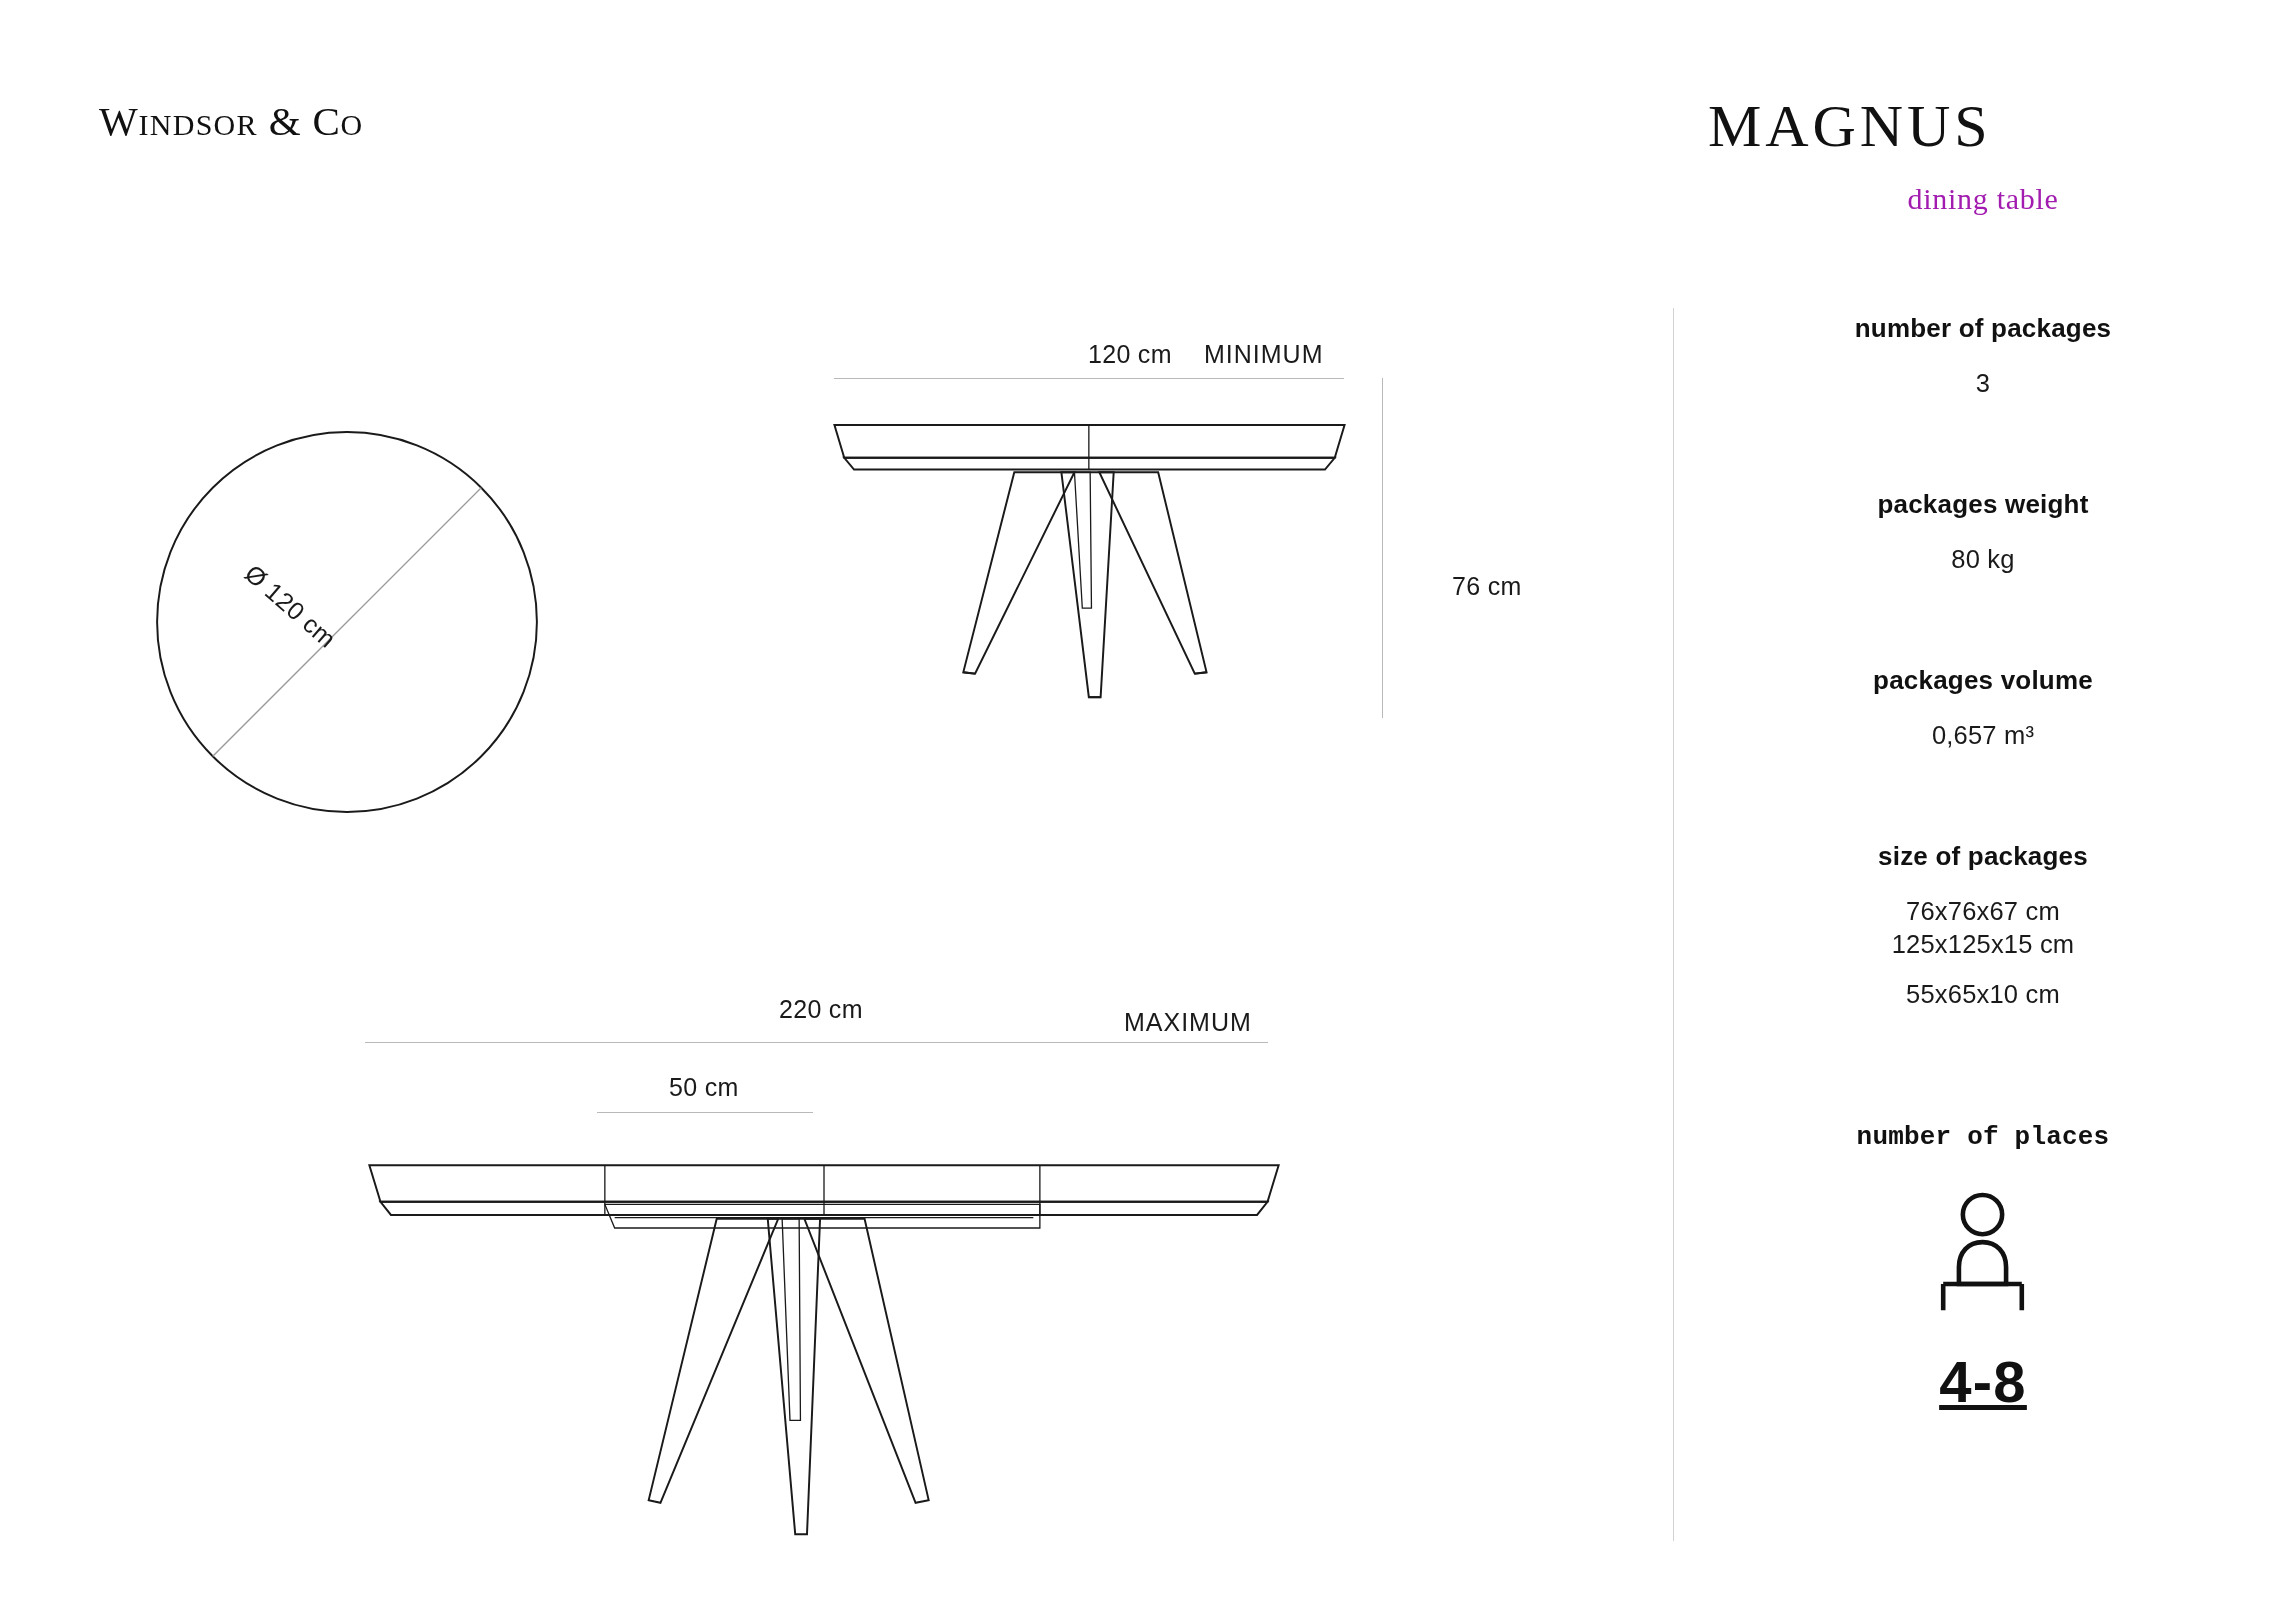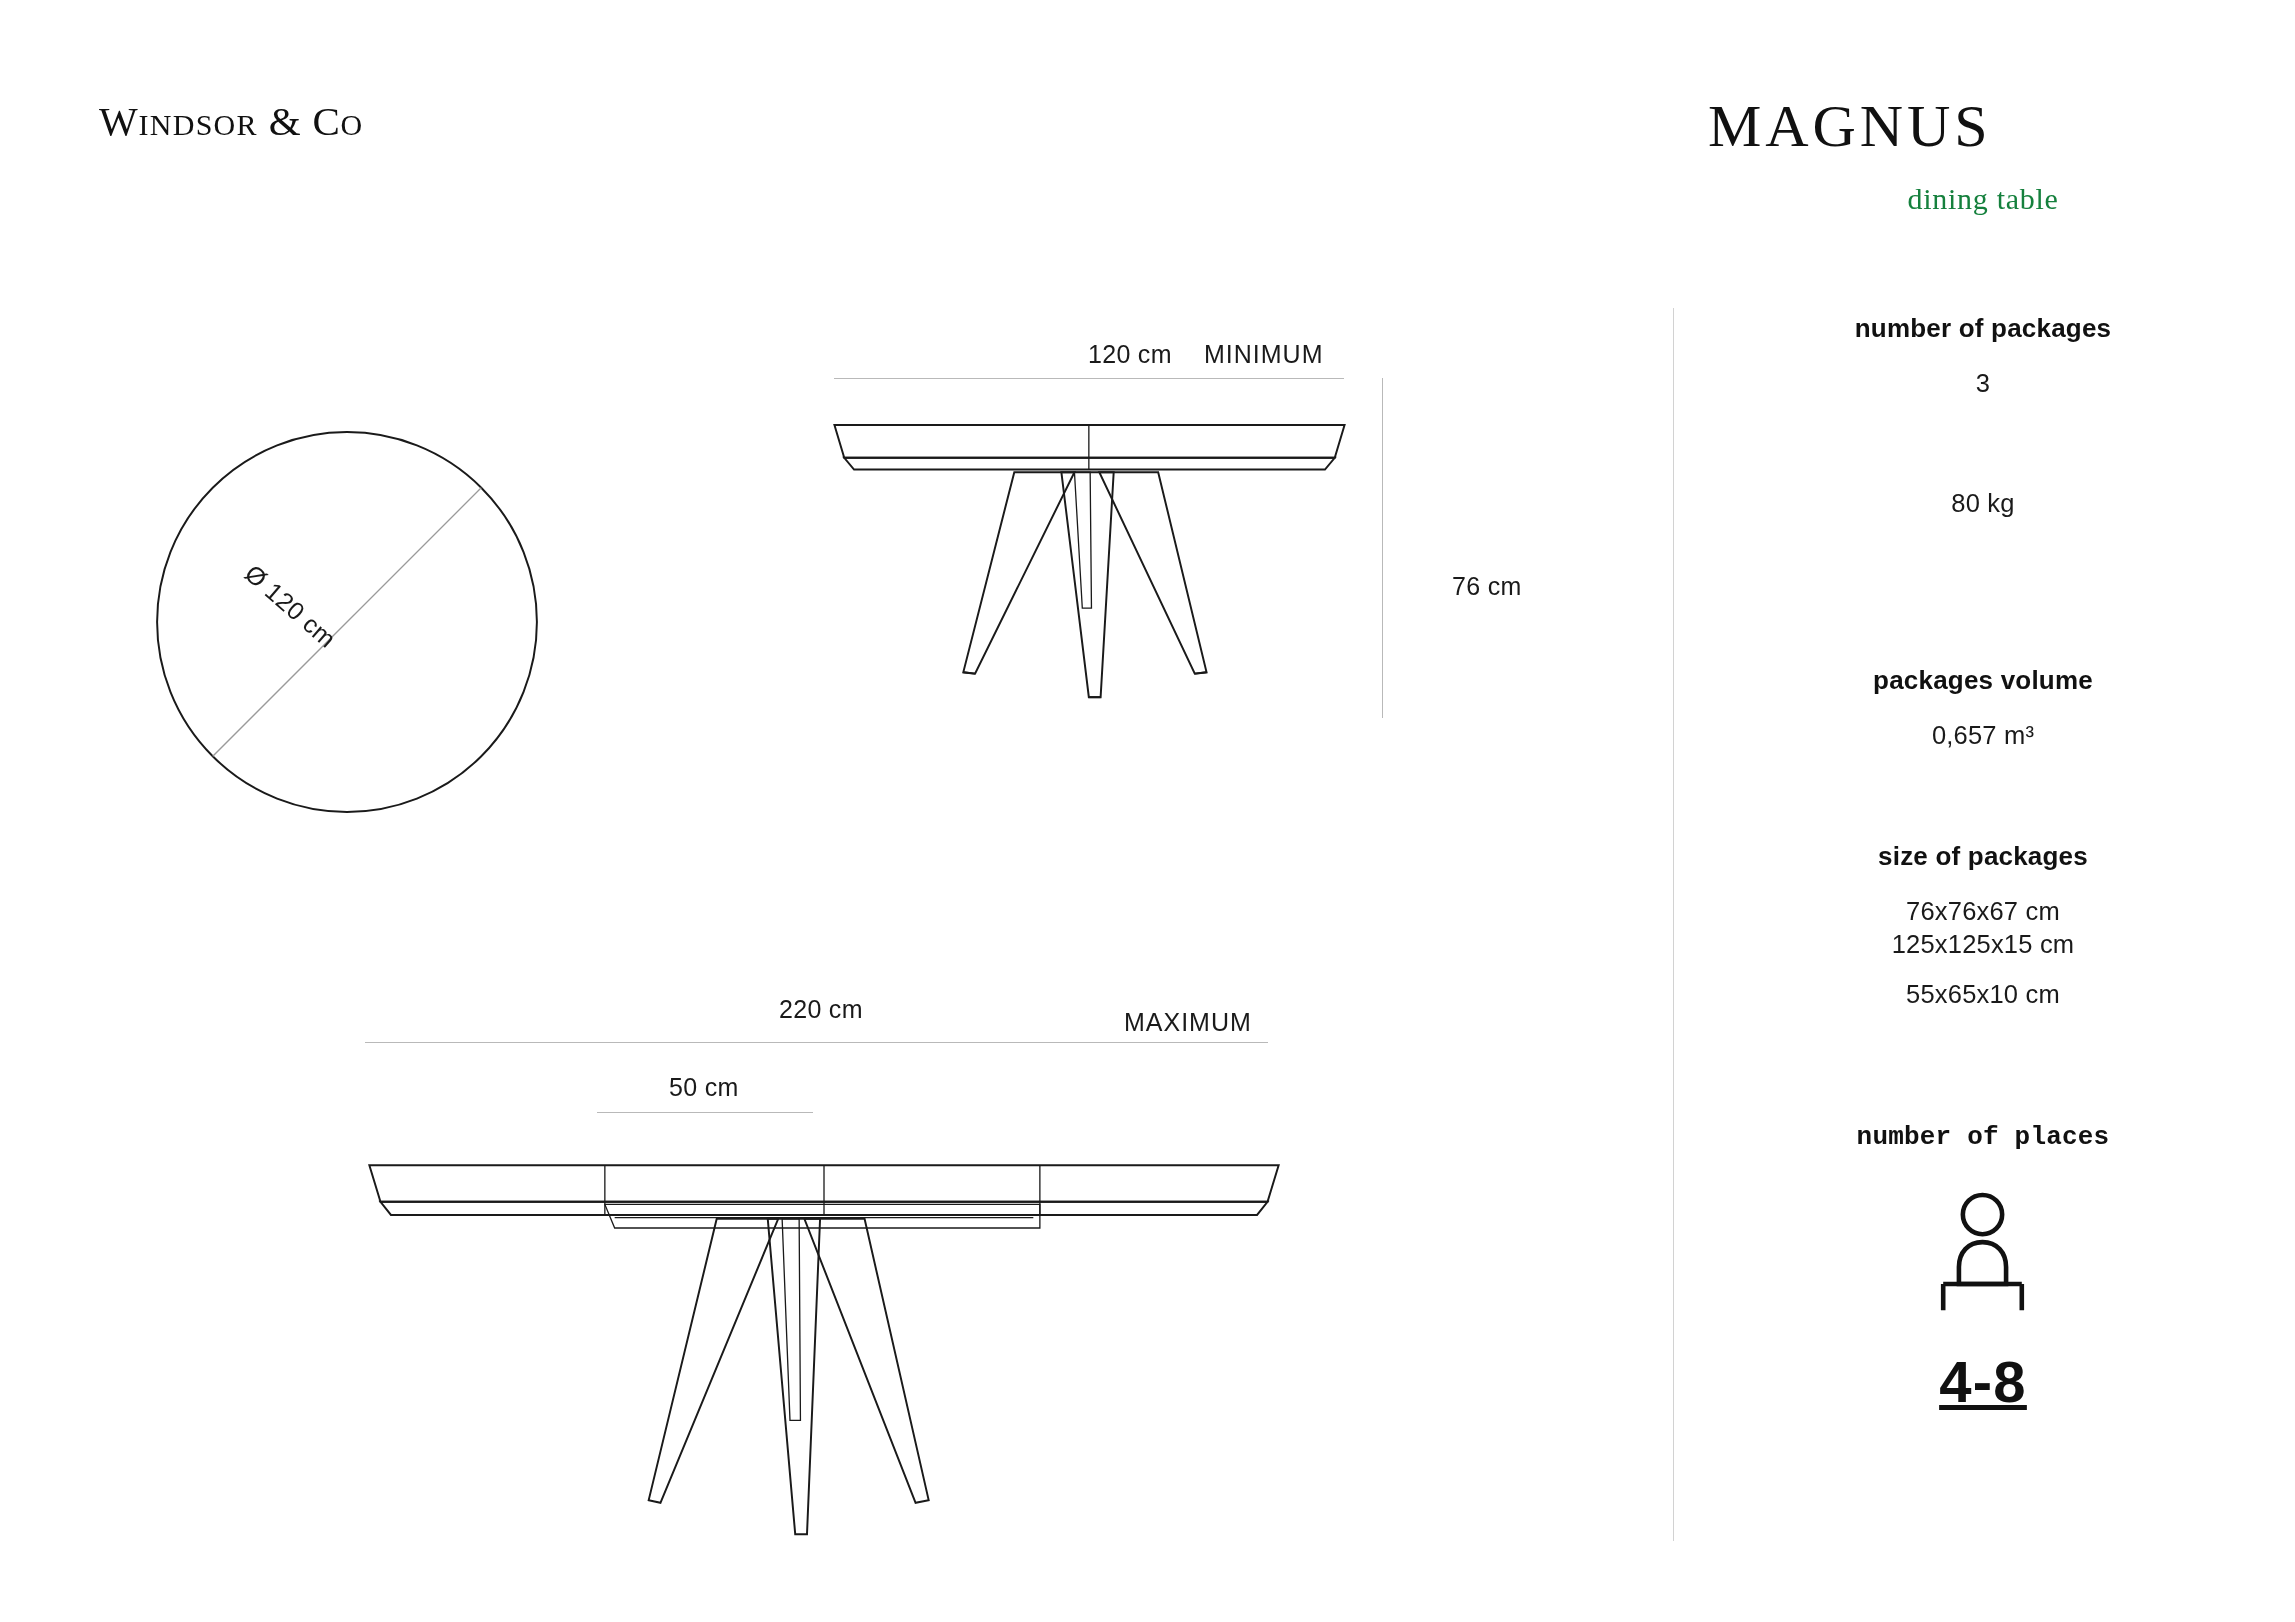--- a/index.html
+++ b/index.html
@@ -54,21 +54,21 @@
   }
   .product-sub {
     position: absolute;
     left: 1708px;
     top: 182px;
     width: 550px;
     text-align: center;
     font-family: "Liberation Serif", serif;
     font-size: 30px;
     letter-spacing: 0.7px;
-    color: #15803d;
+    color: #a21caf;
   }
 
   .spec-block {
     position: absolute;
     left: 1708px;
     width: 550px;
     text-align: center;
   }
   .spec-label {
     font-size: 26px;
@@ -150,20 +150,21 @@
 
 <div class="product-title">MAGNUS</div>
 <div class="product-sub">dining table</div>
 
 <div class="spec-block" style="top:313px;text-align:center;">
   <div class="spec-label">number of packages</div>
   <div class="spec-value">3</div>
 </div>
 
 <div class="spec-block" style="top:489px;">
+  <div class="spec-label">packages weight</div>
   <div class="spec-value">80 kg</div>
 </div>
 
 <div class="spec-block" style="top:665px;">
   <div class="spec-label">packages volume</div>
   <div class="spec-value">0,657 m³</div>
 </div>
 
 <div class="spec-block" style="top:841px;">
   <div class="spec-label">size of packages</div>

